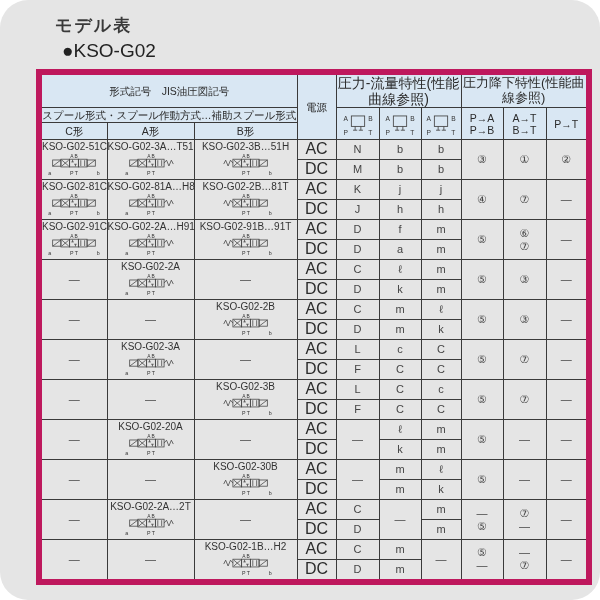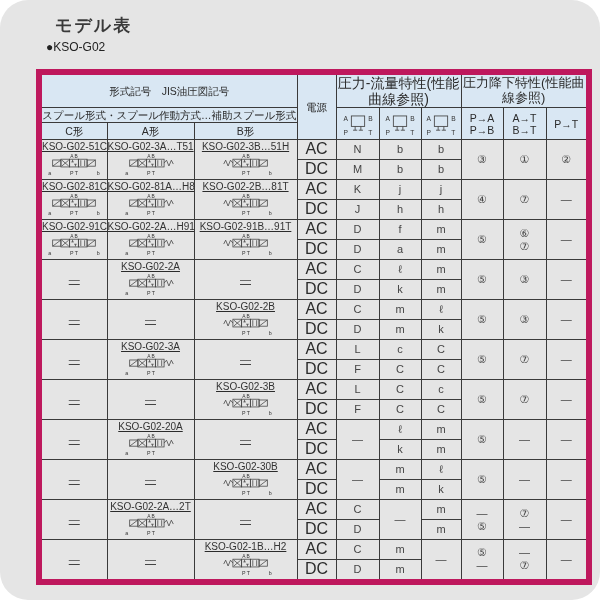--- a/index.html
+++ b/index.html
@@ -1,29 +1,29 @@
 <!DOCTYPE html>
 <html><head>
 <meta charset="utf-8">
 <style>
   html,body{margin:0;padding:0;background:#ffffff;}
   .page{position:relative;width:600px;height:600px;background:#e5e5e5;
         font-family:"Liberation Sans", sans-serif;color:#2b2b2b;overflow:hidden;border-radius:28px;}
   .title{position:absolute;left:55px;top:14px;font-size:17px;font-weight:bold;color:#3a3a3a;letter-spacing:2px;}
-  .subtitle{position:absolute;left:46px;top:40px;font-size:12px;color:#222;}
+  .subtitle{position:absolute;left:62px;top:40px;font-size:19px;color:#222;}
   table.model{position:absolute;left:36px;top:69px;border-collapse:collapse;table-layout:fixed;
         width:550px;font-size:11px;border:6px solid #be185d;}
   table.model td{border:1px solid #3a3a3a;text-align:center;vertical-align:middle;
         padding:0;overflow:hidden;line-height:1.15;}
   tr.hrow td{background:#d9e7f3;font-size:10.5px;}
   tr.hrow1{height:15px;}
   tr.hrow2{height:15px;}
   tr.hrow3{height:17px;}
   tbody tr{height:20px;}
-  td.model-cell{vertical-align:middle;text-decoration:underline;}
+  td.model-cell{vertical-align:middle;}
   td.model-cell .code{font-size:10px;color:#333;white-space:nowrap;}
   td.dash, td.flow-merged-cell, td.flow-cell, td.drop-cell{color:#444;}
   td.power-cell{font-size:16px;}
   td.drop-cell div{line-height:1.2;}
   svg{display:block;margin:0 auto;}
   .sym svg{margin:1px auto 0;}
 </style>
 </head>
 <body>
 

